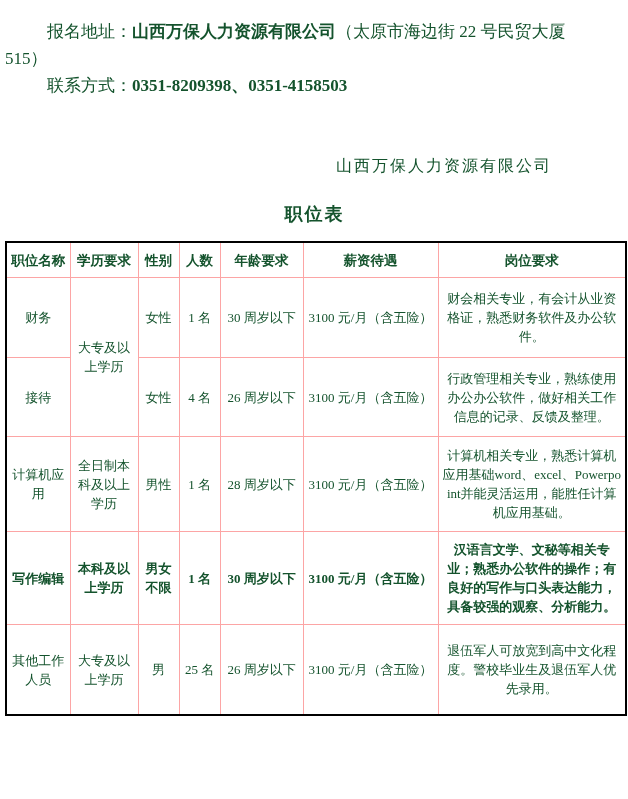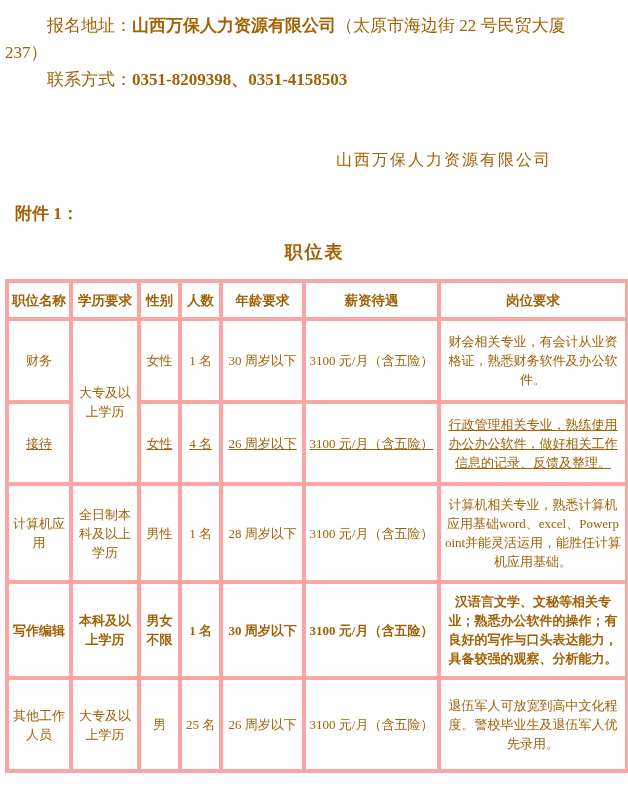--- a/index.html
+++ b/index.html
@@ -6,23 +6,23 @@
     margin: 0;
     padding: 0;
     background: #ffffff;
   }
   .page {
     position: relative;
     width: 628px;
     height: 799px;
     box-sizing: border-box;
     background: #ffffff;
-    color: #a16207;
+    color: #14532d;
     font-family: "Liberation Serif", "DejaVu Serif", serif;
-    padding: 12px 4px 0 5px;
+    padding: 18px 4px 0 5px;
     overflow: hidden;
   }
   .intro-para {
     margin: 0;
     font-size: 17px;
     line-height: 27px;
     text-indent: 42px;
     white-space: normal;
   }
   .b { font-weight: bold; }
@@ -38,77 +38,76 @@
   }
   .sig-company { padding-right: 72px; }
   .sig-date { padding-right: 54px; }
   .attachment-label {
     margin: 26px 0 0 10px;
     font-size: 17px;
     font-weight: bold;
     line-height: 26px;
   }
   .table-title {
-    margin: 12px 0 0 0;
+    margin: 20px 0 0 0;
     text-align: center;
     font-size: 18px;
     font-weight: bold;
     line-height: 26px;
     letter-spacing: 2px;
   }
   table.positions {
     border-collapse: collapse;
     table-layout: fixed;
     width: 620px;
     margin-top: 14px;
     border: 2px solid #000000;
   }
   table.positions th,
   table.positions td {
-    border: 4px solid #fca5a5;
+    border: 1px solid #fca5a5;
     font-size: 13px;
     text-align: center;
     vertical-align: middle;
     padding: 2px 3px;
     line-height: 19px;
     overflow: hidden;
     word-break: break-all;
   }
   table.positions th {
     font-weight: bold;
     font-size: 13.5px;
     height: 30px;
   }
   td.req-cell {
     text-align: left;
     padding: 4px 6px;
     line-height: 20px;
   }
   tr.r1 td { height: 75px; }
-  tr.r2 td { height: 74px; text-decoration: underline; }
+  tr.r2 td { height: 74px; }
   tr.r3 td { height: 90px; }
   tr.r4 td { height: 88px; font-weight: bold; }
   tr.r5 td { height: 85px; }
 </style>
 </head>
 <body>
 
 <div class="page">
 
-  <p class="intro-para"><span>报名地址：</span><span class="b">山西万保人力资源有限公司</span><span>（太原市海边街 22 号民贸大厦</span><br><span>237）</span></p>
+  <p class="intro-para"><span>报名地址：</span><span class="b">山西万保人力资源有限公司</span><span>（太原市海边街 22 号民贸大厦</span><br><span>515）</span></p>
 
 
   <p class="intro-para"><span>联系方式：</span><span class="b">0351-8209398、0351-4158503</span></p>
 
 
   <div class="sig-block">
     <p class="sig-line sig-company">山西万保人力资源有限公司</p>
   </div>
 
-  <p class="attachment-label">附件 1：</p>
 
   <p class="table-title">职位表</p>
 
   <table class="positions">
     <colgroup>
       <col style="width:64px">
       <col style="width:68px">
       <col style="width:41px">
       <col style="width:41px">
       <col style="width:83px">

